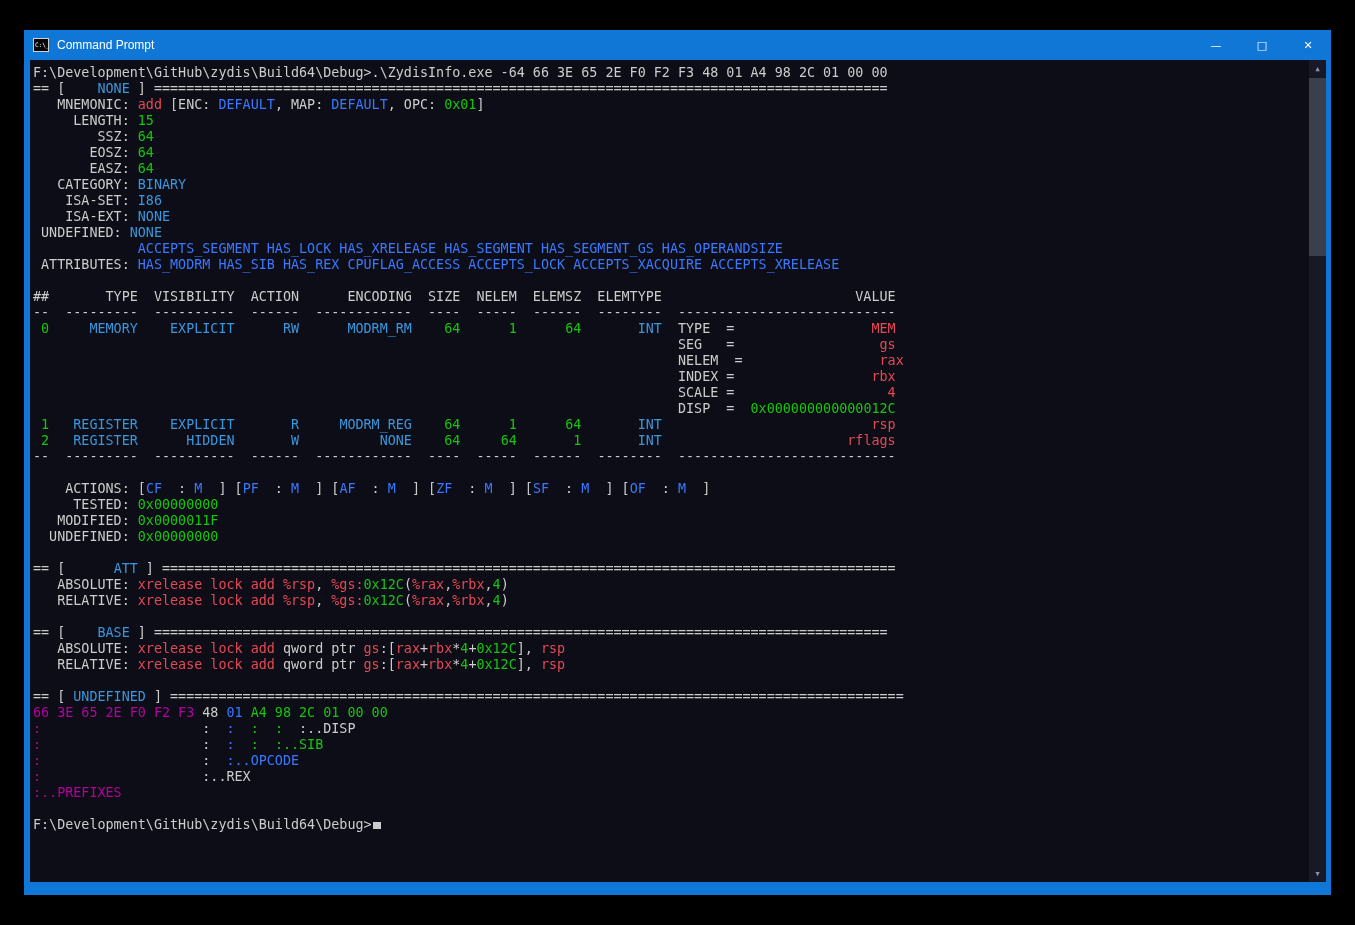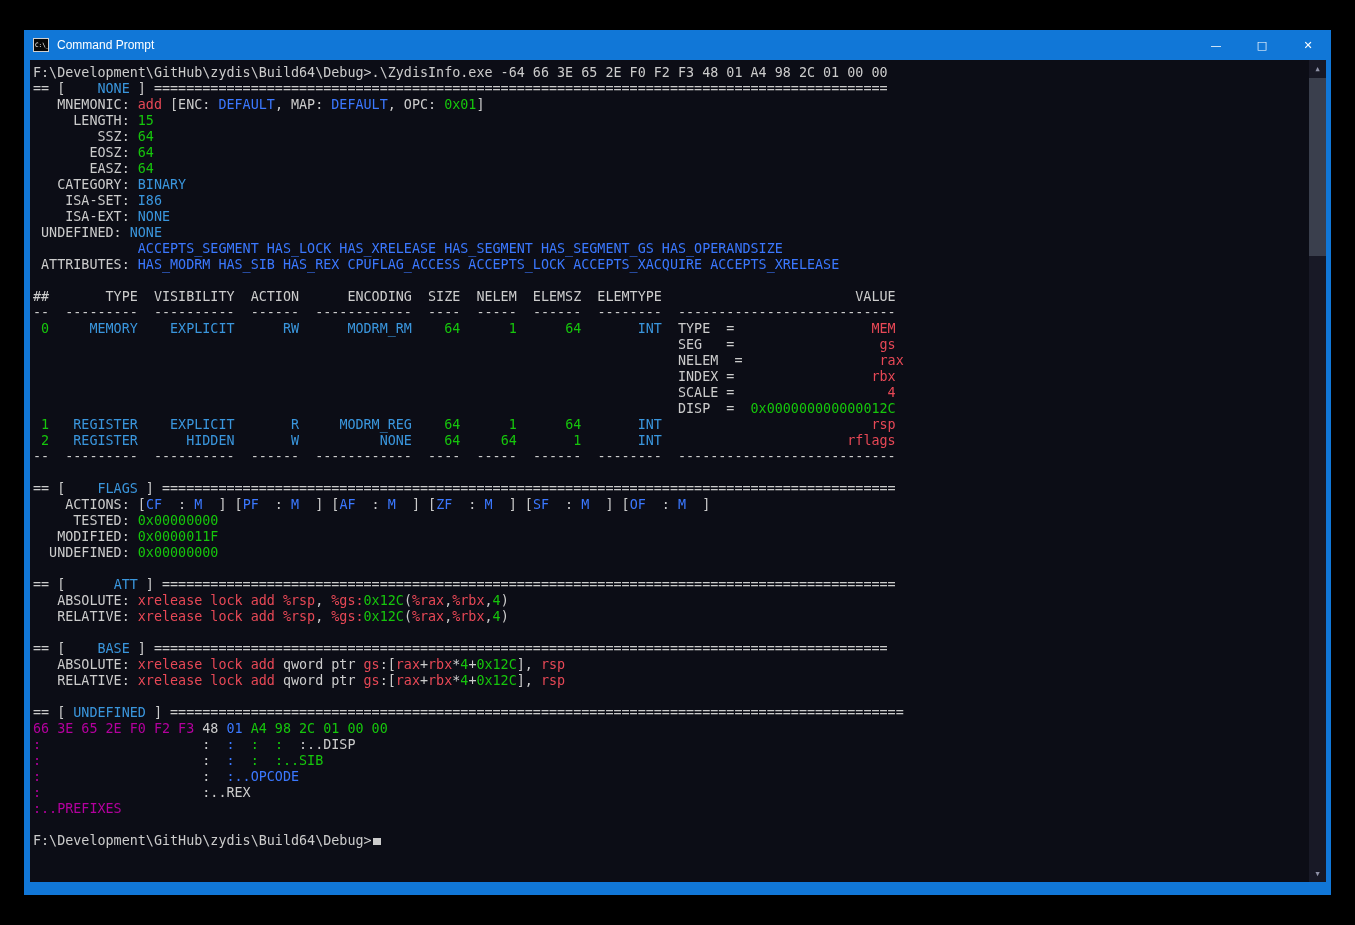--- a/index.html
+++ b/index.html
@@ -58,21 +58,20 @@
         <div class="line"><span style="color: var(--gr);"> 0</span><span style="color: var(--fg);">     </span><span style="color: var(--cy);">MEMORY</span><span style="color: var(--fg);">    </span><span style="color: var(--cy);">EXPLICIT</span><span style="color: var(--fg);">      </span><span style="color: var(--cy);">RW</span><span style="color: var(--fg);">      </span><span style="color: var(--cy);">MODRM_RM</span><span style="color: var(--fg);">    </span><span style="color: var(--gr);">64</span><span style="color: var(--fg);">      </span><span style="color: var(--gr);">1</span><span style="color: var(--fg);">      </span><span style="color: var(--gr);">64</span><span style="color: var(--fg);">       </span><span style="color: var(--cy);">INT</span><span style="color: var(--fg);">  TYPE  =</span><span style="color: var(--fg);">                 </span><span style="color: var(--rd);">MEM</span></div>
         <div class="line"><span style="color: var(--fg);">                                                                                </span><span style="color: var(--fg);">SEG   =</span><span style="color: var(--fg);">                  </span><span style="color: var(--rd);">gs</span></div>
         <div class="line"><span style="color: var(--fg);">                                                                                </span><span style="color: var(--fg);">NELEM  =</span><span style="color: var(--fg);">                 </span><span style="color: var(--rd);">rax</span></div>
         <div class="line"><span style="color: var(--fg);">                                                                                </span><span style="color: var(--fg);">INDEX =</span><span style="color: var(--fg);">                 </span><span style="color: var(--rd);">rbx</span></div>
         <div class="line"><span style="color: var(--fg);">                                                                                </span><span style="color: var(--fg); text-align: center;">SCALE =</span><span style="color: var(--fg);">                   </span><span style="color: var(--rd);">4</span></div>
         <div class="line"><span style="color: var(--fg);">                                                                                </span><span style="color: var(--fg);">DISP  =  </span><span style="color: var(--gr);">0x000000000000012C</span></div>
         <div class="line"><span style="color: var(--gr);"> 1</span><span style="color: var(--fg);">   </span><span style="color: var(--cy);">REGISTER</span><span style="color: var(--fg);">    </span><span style="color: var(--cy);">EXPLICIT</span><span style="color: var(--fg);">       </span><span style="color: var(--cy);">R</span><span style="color: var(--fg);">     </span><span style="color: var(--cy);">MODRM_REG</span><span style="color: var(--fg);">    </span><span style="color: var(--gr);">64</span><span style="color: var(--fg);">      </span><span style="color: var(--gr);">1</span><span style="color: var(--fg);">      </span><span style="color: var(--gr);">64</span><span style="color: var(--fg);">       </span><span style="color: var(--cy);">INT</span><span style="color: var(--fg);">                          </span><span style="color: var(--rd);">rsp</span></div>
         <div class="line"><span style="color: var(--gr);"> 2</span><span style="color: var(--fg);">   </span><span style="color: var(--cy);">REGISTER</span><span style="color: var(--fg);">      </span><span style="color: var(--cy);">HIDDEN</span><span style="color: var(--fg);">       </span><span style="color: var(--cy);">W</span><span style="color: var(--fg);">          </span><span style="color: var(--cy);">NONE</span><span style="color: var(--fg);">    </span><span style="color: var(--gr);">64</span><span style="color: var(--fg);">     </span><span style="color: var(--gr);">64</span><span style="color: var(--fg);">       </span><span style="color: var(--gr);">1</span><span style="color: var(--fg);">       </span><span style="color: var(--cy);">INT</span><span style="color: var(--fg);">                       </span><span style="color: var(--rd);">rflags</span></div>
         <div class="line"><span style="color: var(--fg);">--  </span><span style="color: var(--fg);">---------</span><span style="color: var(--fg);">  </span><span style="color: var(--fg);">----------</span><span style="color: var(--fg);">  </span><span style="color: var(--fg);">------</span><span style="color: var(--fg);">  </span><span style="color: var(--fg);">------------</span><span style="color: var(--fg);">  </span><span style="color: var(--fg);">----</span><span style="color: var(--fg);">  </span><span style="color: var(--fg);">-----</span><span style="color: var(--fg);">  </span><span style="color: var(--fg);">------</span><span style="color: var(--fg);">  </span><span style="color: var(--fg);">--------</span><span style="color: var(--fg);">  </span><span style="color: var(--fg);">---------------------------</span></div>
         <div class="line"></div>
-        <div class="line"><span style="color: var(--fg);">== [    </span><span style="color: var(--cy);">FLAGS</span><span style="color: var(--fg);"> ] </span><span style="color: var(--fg);">===========================================================================================</span></div>
         <div class="line"><span style="color: var(--fg);">    ACTIONS: [</span><span style="color: var(--bl);">CF</span><span style="color: var(--fg);">  : </span><span style="color: var(--bl);">M</span><span style="color: var(--fg);">  ] [</span><span style="color: var(--bl);">PF</span><span style="color: var(--fg);">  : </span><span style="color: var(--bl);">M</span><span style="color: var(--fg);">  ] [</span><span style="color: var(--bl);">AF</span><span style="color: var(--fg);">  : </span><span style="color: var(--bl);">M</span><span style="color: var(--fg);">  ] [</span><span style="color: var(--bl);">ZF</span><span style="color: var(--fg);">  : </span><span style="color: var(--bl);">M</span><span style="color: var(--fg);">  ] [</span><span style="color: var(--bl);">SF</span><span style="color: var(--fg);">  : </span><span style="color: var(--bl);">M</span><span style="color: var(--fg);">  ] [</span><span style="color: var(--bl);">OF</span><span style="color: var(--fg);">  : </span><span style="color: var(--bl);">M</span><span style="color: var(--fg);">  ]</span></div>
         <div class="line"><span style="color: var(--fg);">     TESTED: </span><span style="color: var(--gr);">0x00000000</span></div>
         <div class="line"><span style="color: var(--fg);">   MODIFIED: </span><span style="color: var(--gr);">0x0000011F</span></div>
         <div class="line"><span style="color: var(--fg);">  UNDEFINED: </span><span style="color: var(--gr);">0x00000000</span></div>
         <div class="line"></div>
         <div class="line"><span style="color: var(--fg);">== [      </span><span style="color: var(--cy);">ATT</span><span style="color: var(--fg);"> ] </span><span style="color: var(--fg);">===========================================================================================</span></div>
         <div class="line"><span style="color: var(--fg);">   ABSOLUTE: </span><span style="color: var(--rd);">xrelease lock add %rsp</span><span style="color: var(--fg);">, </span><span style="color: var(--rd);">%gs:</span><span style="color: var(--gr);">0x12C</span><span style="color: var(--fg);">(</span><span style="color: var(--rd);">%rax</span><span style="color: var(--fg);">,</span><span style="color: var(--rd);">%rbx</span><span style="color: var(--fg);">,</span><span style="color: var(--gr);">4</span><span style="color: var(--fg);">)</span></div>
         <div class="line"><span style="color: var(--fg);">   RELATIVE: </span><span style="color: var(--rd);">xrelease lock add %rsp</span><span style="color: var(--fg);">, </span><span style="color: var(--rd);">%gs:</span><span style="color: var(--gr);">0x12C</span><span style="color: var(--fg);">(</span><span style="color: var(--rd);">%rax</span><span style="color: var(--fg);">,</span><span style="color: var(--rd);">%rbx</span><span style="color: var(--fg);">,</span><span style="color: var(--gr);">4</span><span style="color: var(--fg);">)</span></div>
         <div class="line"></div>
         <div class="line"><span style="color: var(--fg);">== [    </span><span style="color: var(--cy);">BASE</span><span style="color: var(--fg);"> ] </span><span style="color: var(--fg);">===========================================================================================</span></div>

